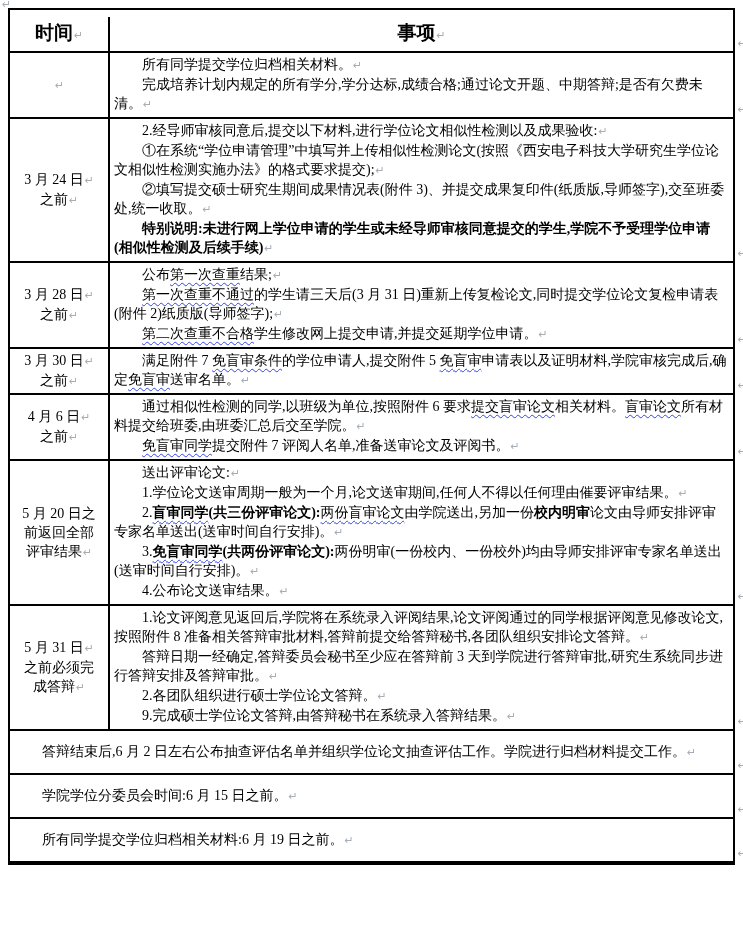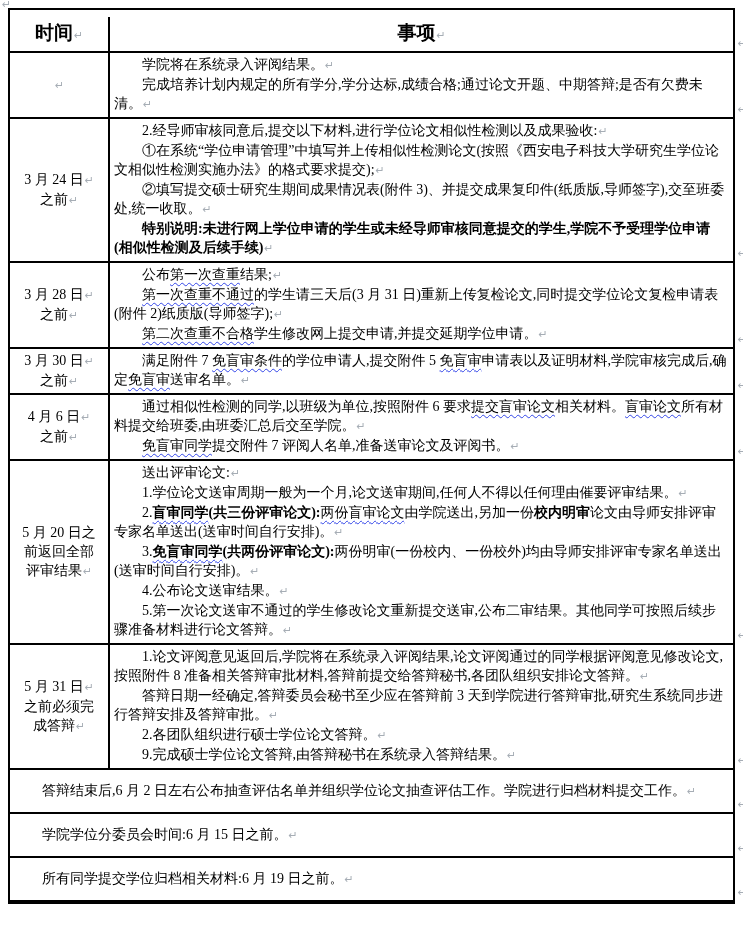--- a/index.html
+++ b/index.html
@@ -64,21 +64,21 @@
         <p class="hline"><span>事项</span><span class="pilcrow">↵</span></p>
       </div>
     <span class="pilcrow row-end-pilcrow">↵</span>
       </div>
 
   <div class="trow">
         <div class="cell time-cell">
           <p class="tpara"><span class=""></span><span class="pilcrow">↵</span></p>
         </div>
         <div class="cell content-cell">
-          <p class="para"><span class="">学院将在系统录入评阅结果。</span><span class="pilcrow">↵</span></p>
+          <p class="para"><span class="">所有同学提交学位归档相关材料。</span><span class="pilcrow">↵</span></p>
           <p class="para"><span class="">完成培养计划内规定的所有学分,学分达标,成绩合格;通过论文开题、中期答辩;是否有欠费未清。</span><span class="pilcrow">↵</span></p>
         </div>
         <span class="pilcrow row-end-pilcrow">↵</span>
       </div>
       <div class="trow">
         <div class="cell time-cell">
           <p class="tpara"><span class="">3 月 24 日</span><span class="pilcrow">↵</span></p>
           <p class="tpara"><span class="">之前</span><span class="pilcrow">↵</span></p>
         </div>
         <div class="cell content-cell">
@@ -125,21 +125,20 @@
       <div class="trow">
         <div class="cell time-cell">
           <p class="tpara"><span class="">5 月 20 日之前返回全部评审结果</span><span class="pilcrow">↵</span></p>
         </div>
         <div class="cell content-cell">
           <p class="para"><span class="">送出评审论文:</span><span class="pilcrow">↵</span></p>
           <p class="para"><span class="">1.学位论文送审周期一般为一个月,论文送审期间,任何人不得以任何理由催要评审结果。</span><span class="pilcrow">↵</span></p>
           <p class="para"><span class="">2.</span><span class="b wavy">盲审同学</span><span class="b">(共三份评审论文):</span><span class="wavy">两份盲审论文</span><span class="">由学院送出,另加一份</span><span class="b">校内明审</span><span class="">论文由导师安排评审专家名单送出(送审时间自行安排)。</span><span class="pilcrow">↵</span></p>
           <p class="para"><span class="">3.</span><span class="b wavy">免盲审同学</span><span class="b">(共两份评审论文):</span><span class="">两份明审(一份校内、一份校外)均由导师安排评审专家名单送出(送审时间自行安排)。</span><span class="pilcrow">↵</span></p>
           <p class="para"><span class="">4.公布论文送审结果。</span><span class="pilcrow">↵</span></p>
-          <p class="para"><span class="">5.第一次论文送审不通过的学生修改论文重新提交送审,公布二审结果。其他同学可按照后续步骤准备材料进行论文答辩。</span><span class="pilcrow">↵</span></p>
         </div>
         <span class="pilcrow row-end-pilcrow">↵</span>
       </div>
       <div class="trow">
         <div class="cell time-cell">
           <p class="tpara"><span class="">5 月 31 日</span><span class="pilcrow">↵</span></p>
           <p class="tpara"><span class="">之前必须完成答辩</span><span class="pilcrow">↵</span></p>
         </div>
         <div class="cell content-cell">
           <p class="para"><span class="">1.论文评阅意见返回后,学院将在系统录入评阅结果,论文评阅通过的同学根据评阅意见修改论文,按照附件 8 准备相关答辩审批材料,答辩前提交给答辩秘书,各团队组织安排论文答辩。</span><span class="pilcrow">↵</span></p>

